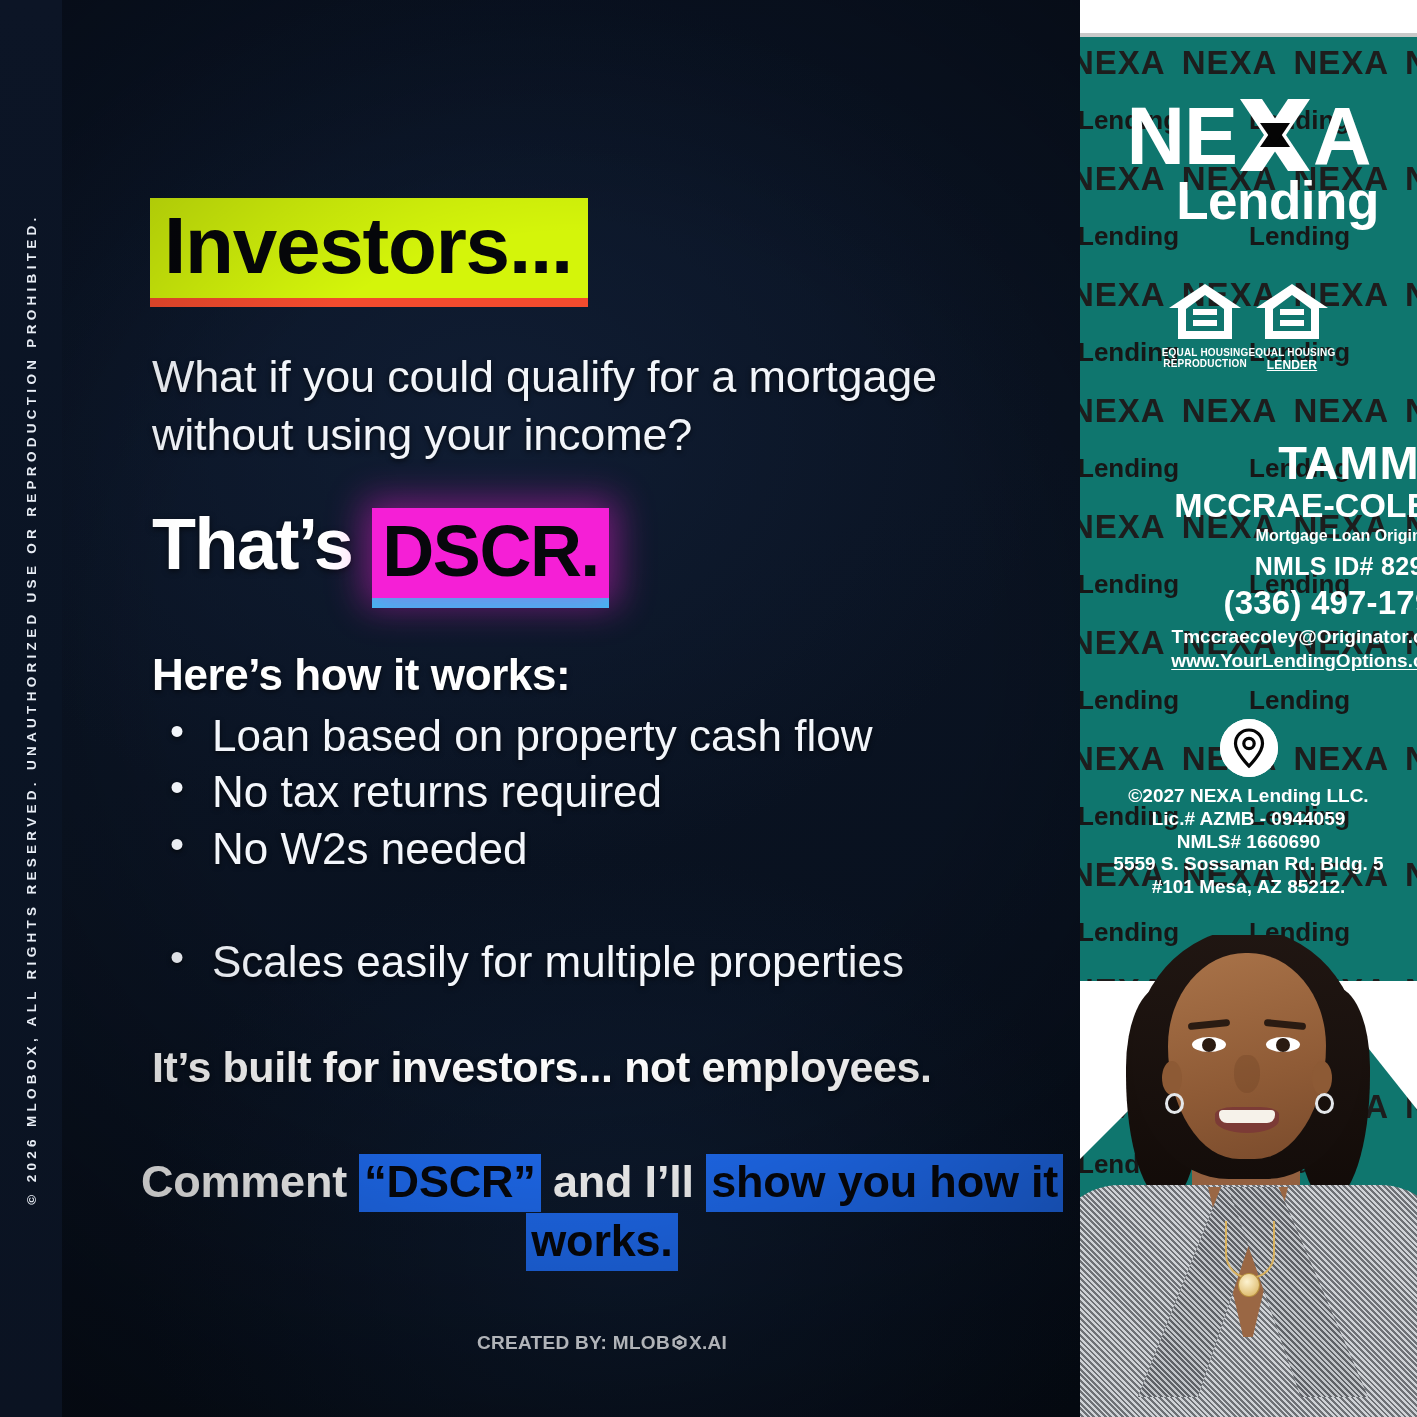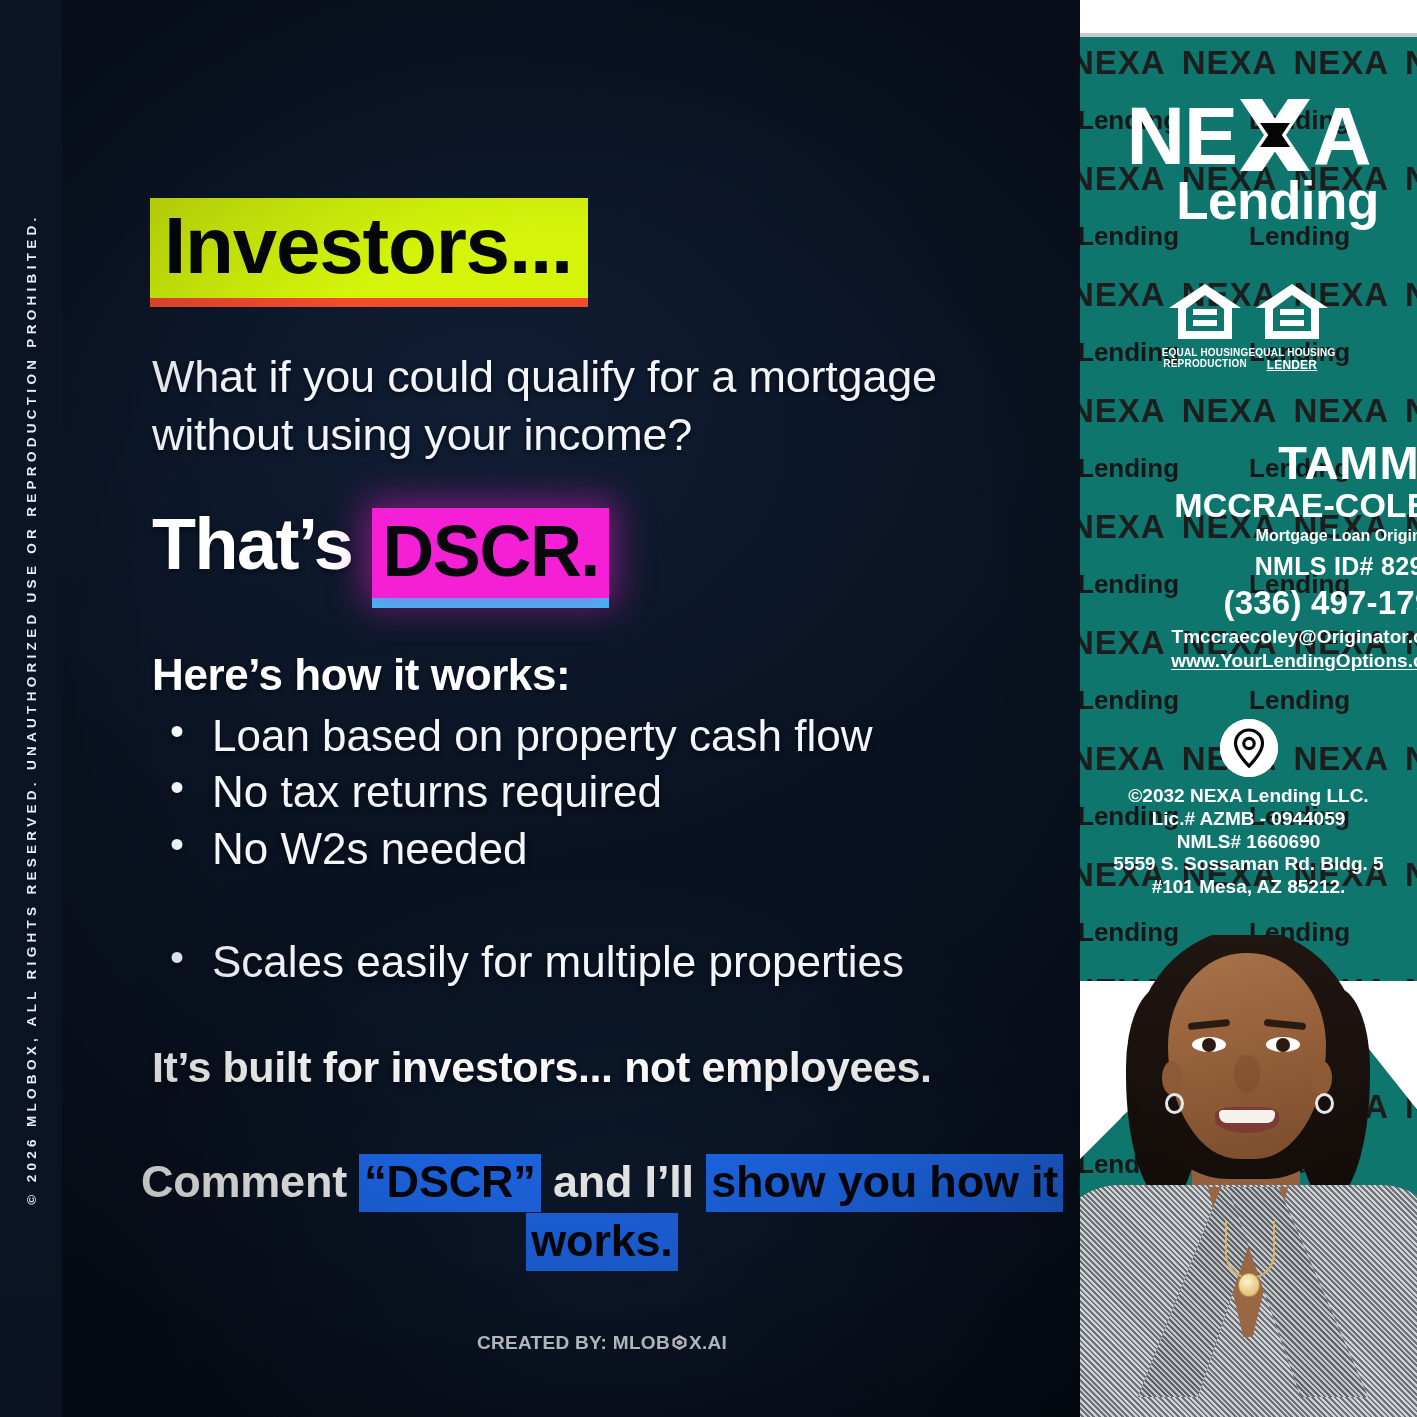--- a/index.html
+++ b/index.html
@@ -797,21 +797,21 @@
         <span class="pin">
           <svg width="58" height="58" viewBox="0 0 58 58">
             <circle cx="29" cy="29" r="29" fill="#ffffff"></circle>
             <path d="M29 11 C21.5 11 15.5 17 15.5 24.5 C15.5 34 29 47 29 47 C29 47 42.5 34 42.5 24.5 C42.5 17 36.5 11 29 11 Z" fill="none" stroke="#050505" stroke-width="3.2"></path>
             <circle cx="29" cy="24.5" r="5.2" fill="none" stroke="#050505" stroke-width="3.2"></circle>
           </svg>
         </span>
       </div>
 
       <div class="legal">
-        <div>©2032 NEXA Lending LLC.</div>
+        <div>©2027 NEXA Lending LLC.</div>
         <div>Lic.# AZMB - 0944059</div>
         <div>NMLS# 1660690</div>
         <div>5559 S. Sossaman Rd. Bldg. 5</div>
         <div>#101 Mesa, AZ 85212.</div>
       </div>
     </div>
 
     <div class="side-topline"></div>
   </div>
 

